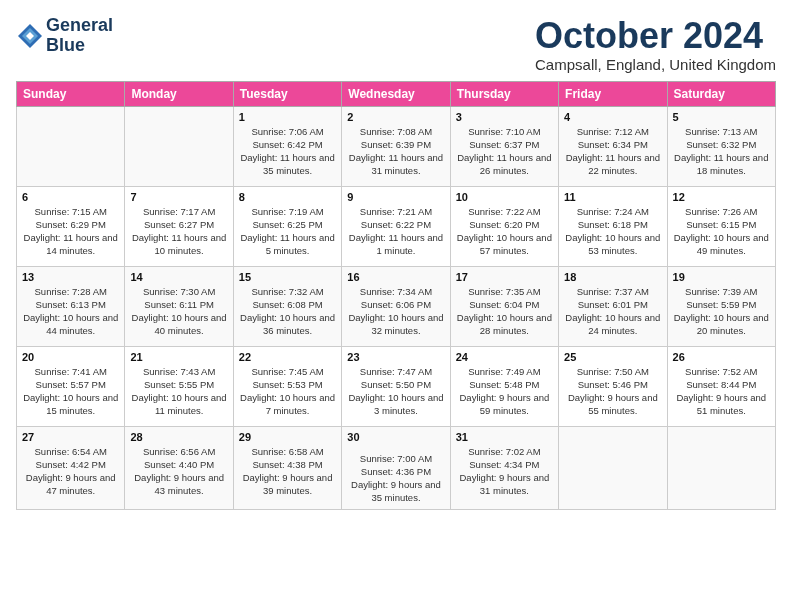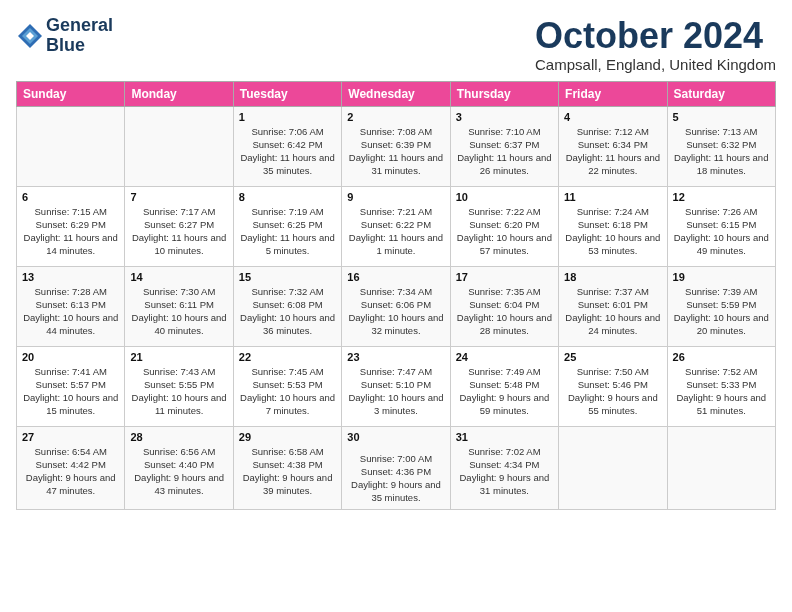--- a/index.html
+++ b/index.html
@@ -259,39 +259,39 @@
         </td>
         <td>
           <span class="day-number">22</span>
           <div class="cell-content" style="white-space: pre-line;">Sunrise: 7:45 AM
 Sunset: 5:53 PM
 Daylight: 10 hours and 7 minutes.</div>
         </td>
         <td>
           <span class="day-number">23</span>
           <div class="cell-content" style="white-space: pre-line;">Sunrise: 7:47 AM
-Sunset: 5:10 PM
+Sunset: 5:50 PM
 Daylight: 10 hours and 3 minutes.</div>
         </td>
         <td>
           <span class="day-number">24</span>
           <div class="cell-content" style="white-space: pre-line;">Sunrise: 7:49 AM
 Sunset: 5:48 PM
 Daylight: 9 hours and 59 minutes.</div>
         </td>
         <td>
           <span class="day-number">25</span>
           <div class="cell-content" style="white-space: pre-line;">Sunrise: 7:50 AM
 Sunset: 5:46 PM
 Daylight: 9 hours and 55 minutes.</div>
         </td>
         <td>
           <span class="day-number">26</span>
           <div class="cell-content" style="white-space: pre-line;">Sunrise: 7:52 AM
-Sunset: 5:33 PM
+Sunset: 8:44 PM
 Daylight: 9 hours and 51 minutes.</div>
         </td>
       </tr>
       <tr>
         <td>
           <span class="day-number">27</span>
           <div class="cell-content" style="white-space: pre-line;">Sunrise: 6:54 AM
 Sunset: 4:42 PM
 Daylight: 9 hours and 47 minutes.</div>
         </td>

